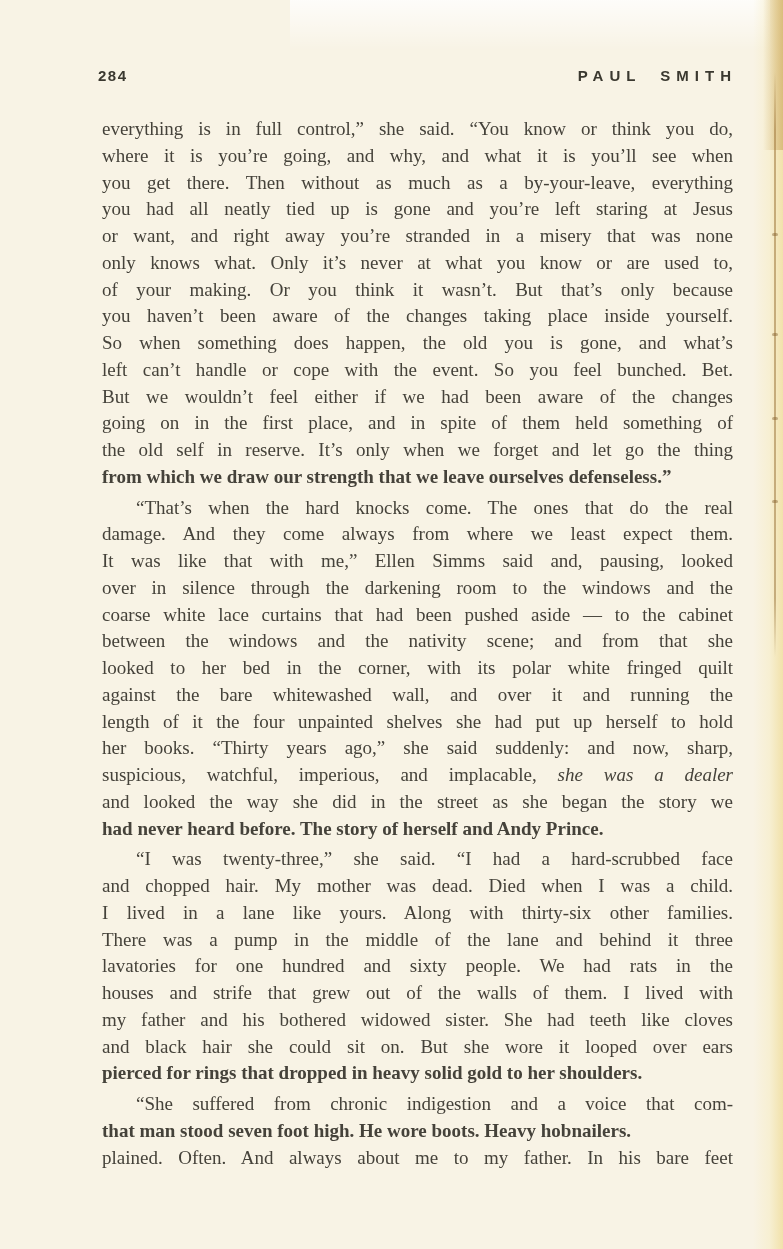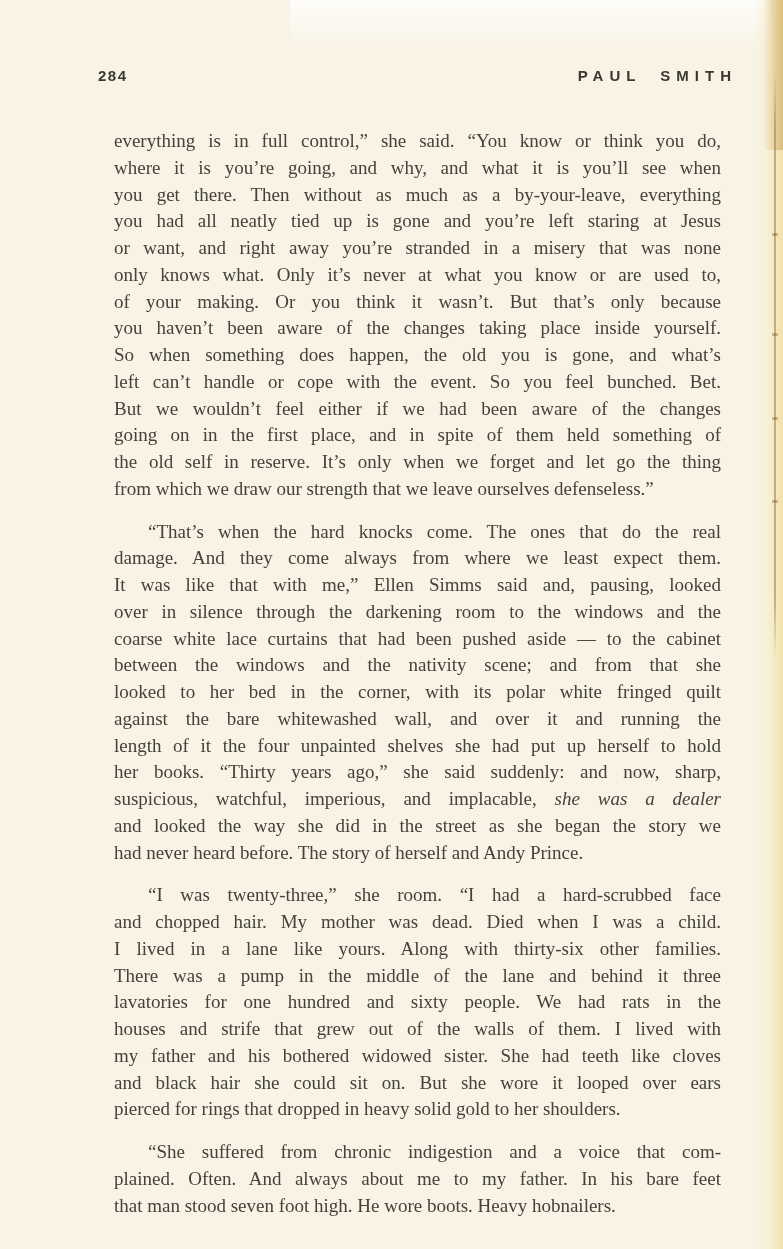--- a/index.html
+++ b/index.html
@@ -86,29 +86,30 @@
   }
 
   .body-text {
     position: absolute;
     top: 112px; left: 98px;
     width: 639px;
     font-size: 19px;
     line-height: 26.75px;
     color: var(--ink);
   }
-  .para { margin: 16px; }
+  .para { margin: 4px; }
   .line {
     text-align: justify;
     text-align-last: justify;
     text-justify: inter-word;
   }
   .line.last {
     text-align: left;
     text-align-last: left;
+    font-weight: bold;
   }
   .line.indent { text-indent: 34px; }
   .line em { font-style: italic; }
 </style>
 </head>
 <body>
 
 <div class="top-light"></div>
 <div class="edge-band"></div>
 <div class="edge-corner"></div>
@@ -149,28 +150,28 @@
       <div class="line"><span>between the windows and the nativity scene; and from that she</span></div>
       <div class="line"><span>looked to her bed in the corner, with its polar white fringed quilt</span></div>
       <div class="line"><span>against the bare whitewashed wall, and over it and running the</span></div>
       <div class="line"><span>length of it the four unpainted shelves she had put up herself to hold</span></div>
       <div class="line"><span>her books. “Thirty years ago,” she said suddenly: and now, sharp,</span></div>
       <div class="line"><span>suspicious, watchful, imperious, and implacable, </span><em>she was a dealer</em></div>
       <div class="line"><span>and looked the way she did in the street as she began the story we</span></div>
       <div class="line last"><span>had never heard before. The story of herself and Andy Prince.</span></div>
     </div>
     <div class="para">
-      <div class="line indent"><span>“I was twenty-three,” she room. “I had a hard-scrubbed face</span></div>
+      <div class="line indent"><span>“I was twenty-three,” she said. “I had a hard-scrubbed face</span></div>
       <div class="line"><span>and chopped hair. My mother was dead. Died when I was a child.</span></div>
       <div class="line"><span>I lived in a lane like yours. Along with thirty-six other families.</span></div>
       <div class="line"><span>There was a pump in the middle of the lane and behind it three</span></div>
       <div class="line"><span>lavatories for one hundred and sixty people. We had rats in the</span></div>
       <div class="line"><span>houses and strife that grew out of the walls of them. I lived with</span></div>
       <div class="line"><span>my father and his bothered widowed sister. She had teeth like cloves</span></div>
       <div class="line"><span>and black hair she could sit on. But she wore it looped over ears</span></div>
       <div class="line last"><span>pierced for rings that dropped in heavy solid gold to her shoulders.</span></div>
     </div>
     <div class="para">
       <div class="line indent"><span>“She suffered from chronic indigestion and a voice that com-</span></div>
+      <div class="line last"><span>that man stood seven foot high. He wore boots. Heavy hobnailers.</span></div>
       <div class="line"><span>plained. Often. And always about me to my father. In his bare feet</span></div>
-      <div class="line last"><span>that man stood seven foot high. He wore boots. Heavy hobnailers.</span></div>
     </div>
   </div>
 
 </body></html>

